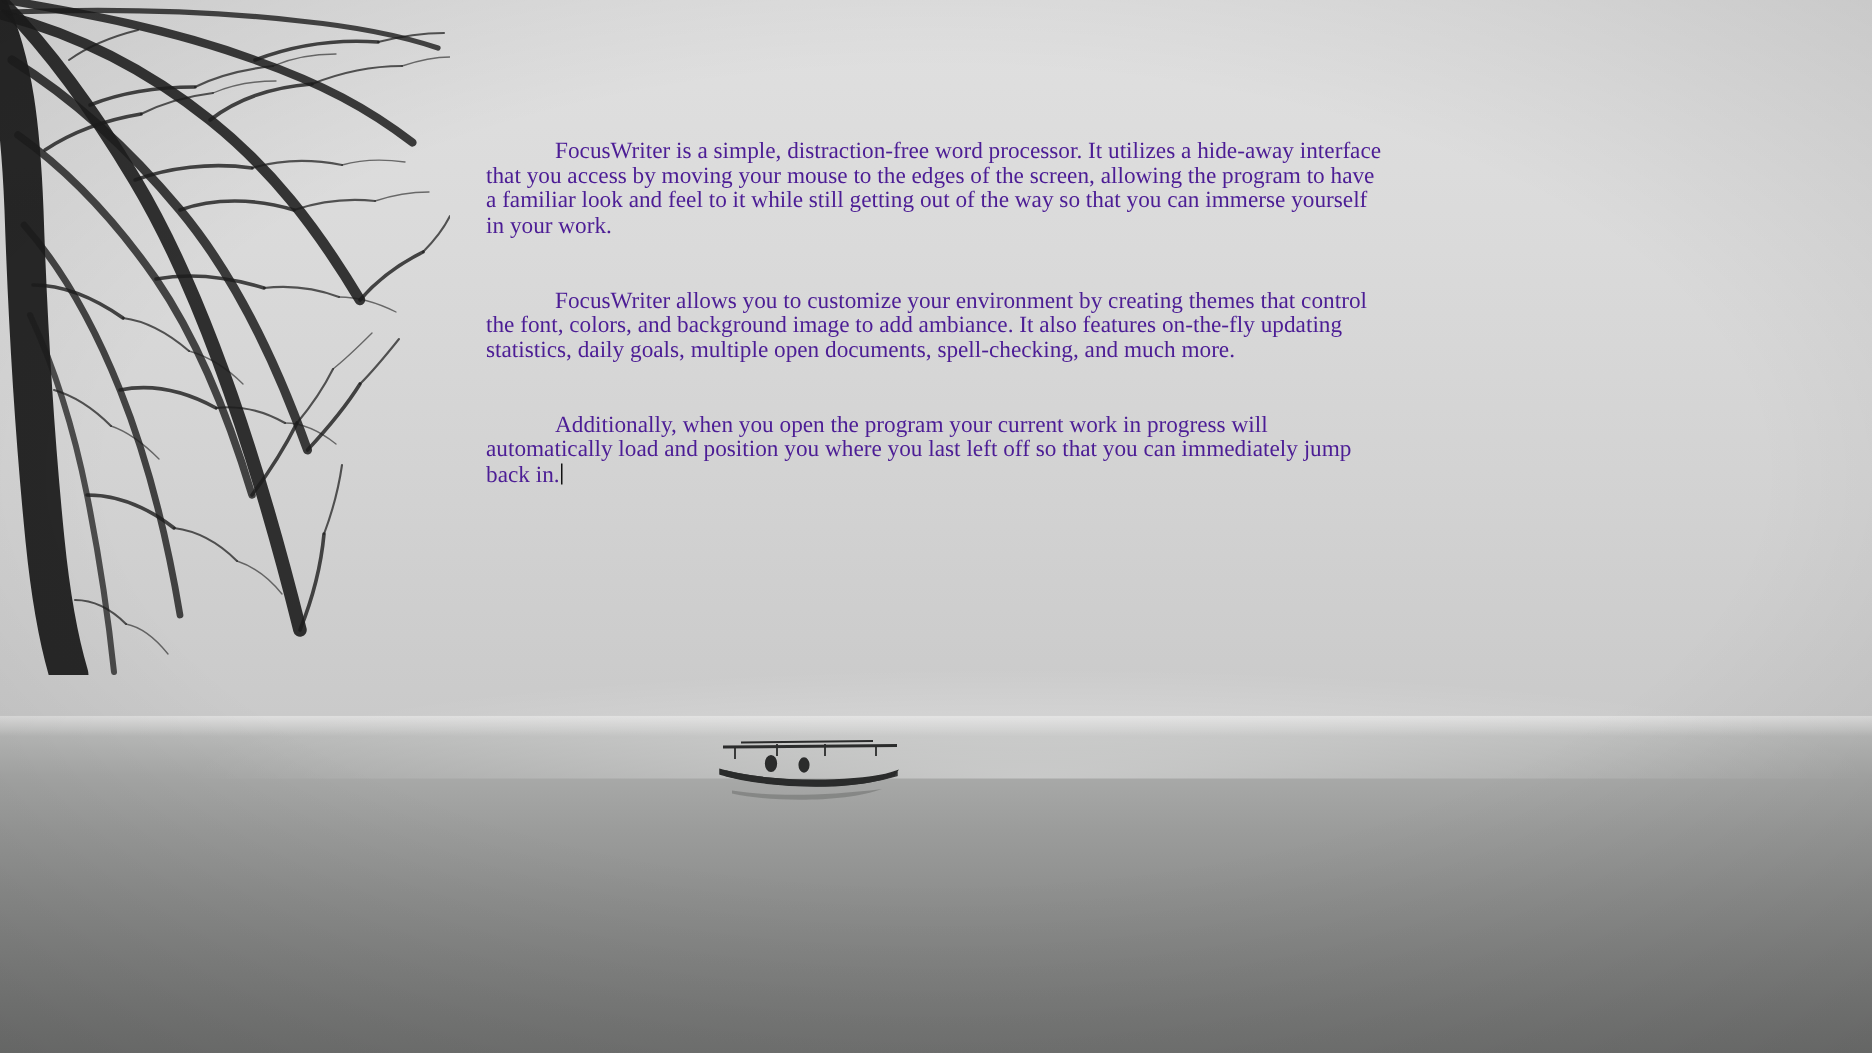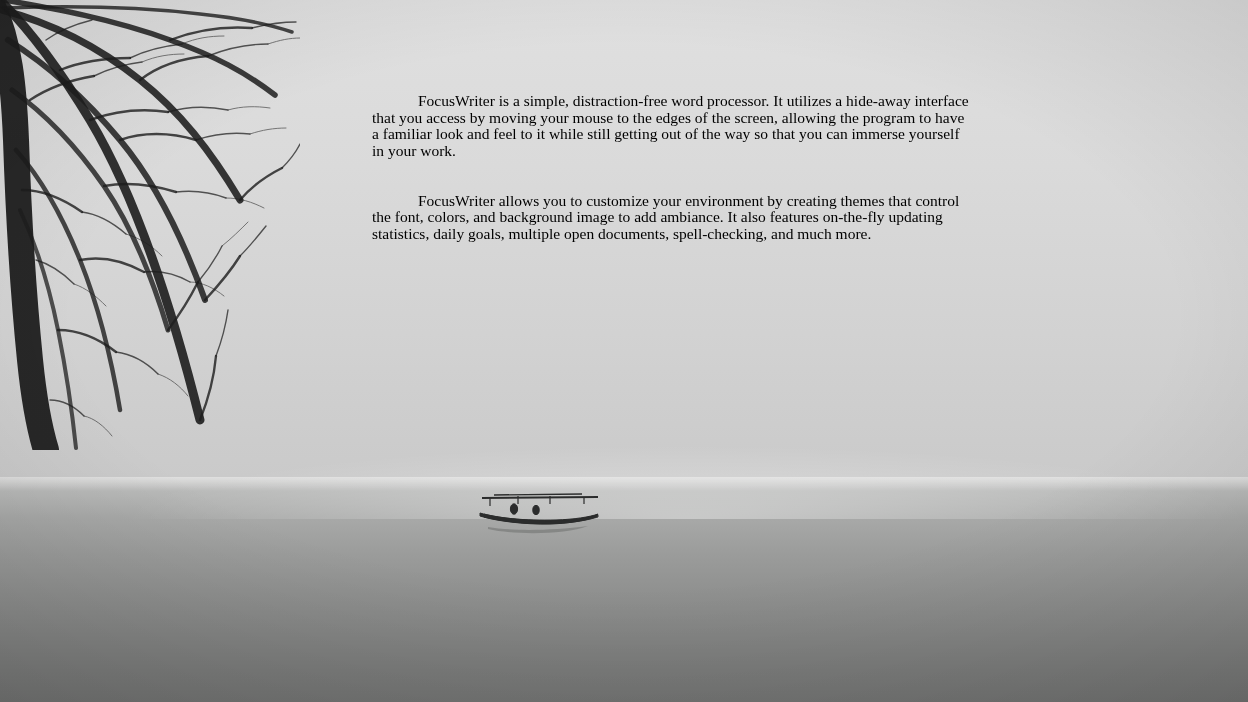--- a/index.html
+++ b/index.html
@@ -80,27 +80,26 @@
     height: 56px;
     pointer-events: none;
   }
 
   
   .doc {
     position: absolute;
     left: 324px;
     top: 60px;
     width: 600px;
-    color: #000000;
+    color: #4c1d95;
     font-family: "Liberation Serif", serif;
     font-size: 15.5px;
     line-height: 16.6px;
     text-align: left;
     white-space: pre-wrap;
-    margin-left: 48px;
   }
   .doc p {
     margin: 0;
     text-indent: 46px;
   }
   .caret {
     display: inline-block;
     width: 1px;
     height: 14px;
     background: #111;
@@ -207,19 +206,20 @@
 
       <path d="M10 43 C 34 47 70 47 110 42 C 86 51 36 51 10 45 Z" fill="#6e6f6e" stroke="none" opacity="0.55"></path>
     </g>
   </svg>
 
   <div class="vignette"></div>
 
   <div class="doc">
     <p>FocusWriter is a simple, distraction-free word processor. It utilizes a hide-away interface that you access by moving your mouse to the edges of the screen, allowing the program to have a familiar look and feel to it while still getting out of the way so that you can immerse yourself in your work.</p>
     <p>FocusWriter allows you to customize your environment by creating themes that control the font, colors, and background image to add ambiance. It also features on-the-fly updating statistics, daily goals, multiple open documents, spell-checking, and much more.</p>
+    <p><span>Additionally, when you open the program your current work in progress will automatically load and position you where you last left off so that you can immediately jump back in.</span><span class="caret"></span></p>
   </div>
 
   <div class="edge-hotspot edge-top"></div>
   <div class="edge-hotspot edge-bottom"></div>
   <div class="edge-hotspot edge-right"></div>
 
 </div>
 
 </body></html>

